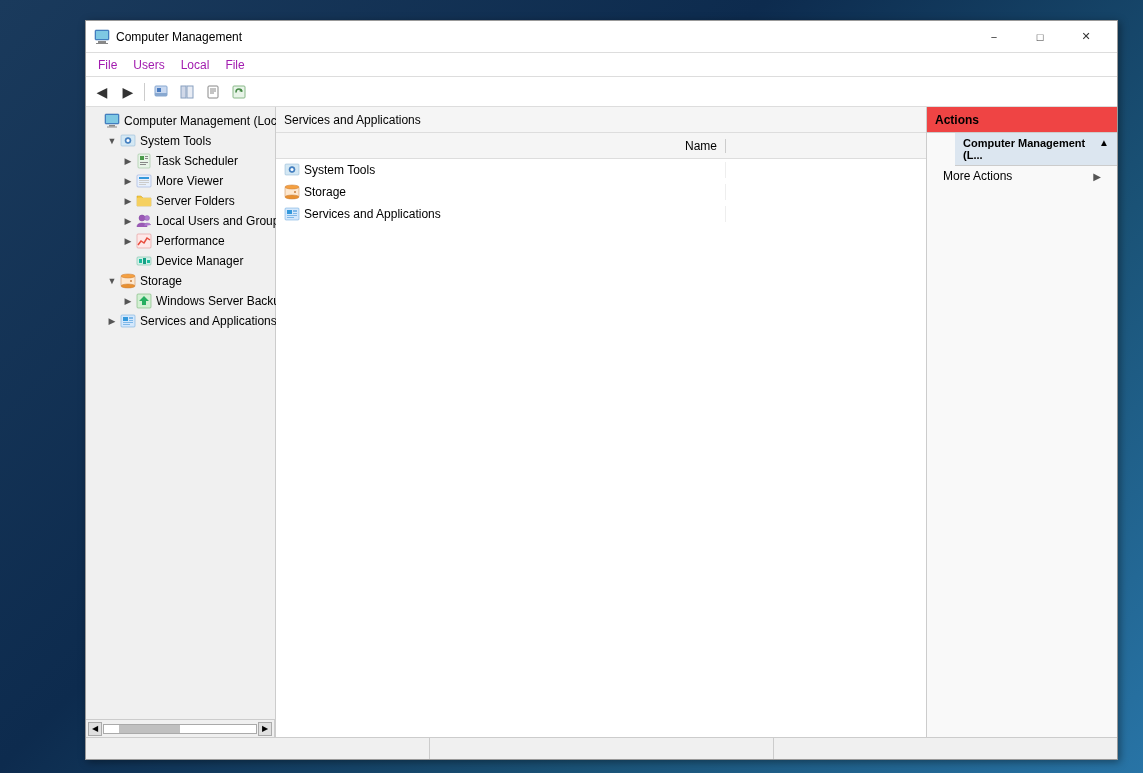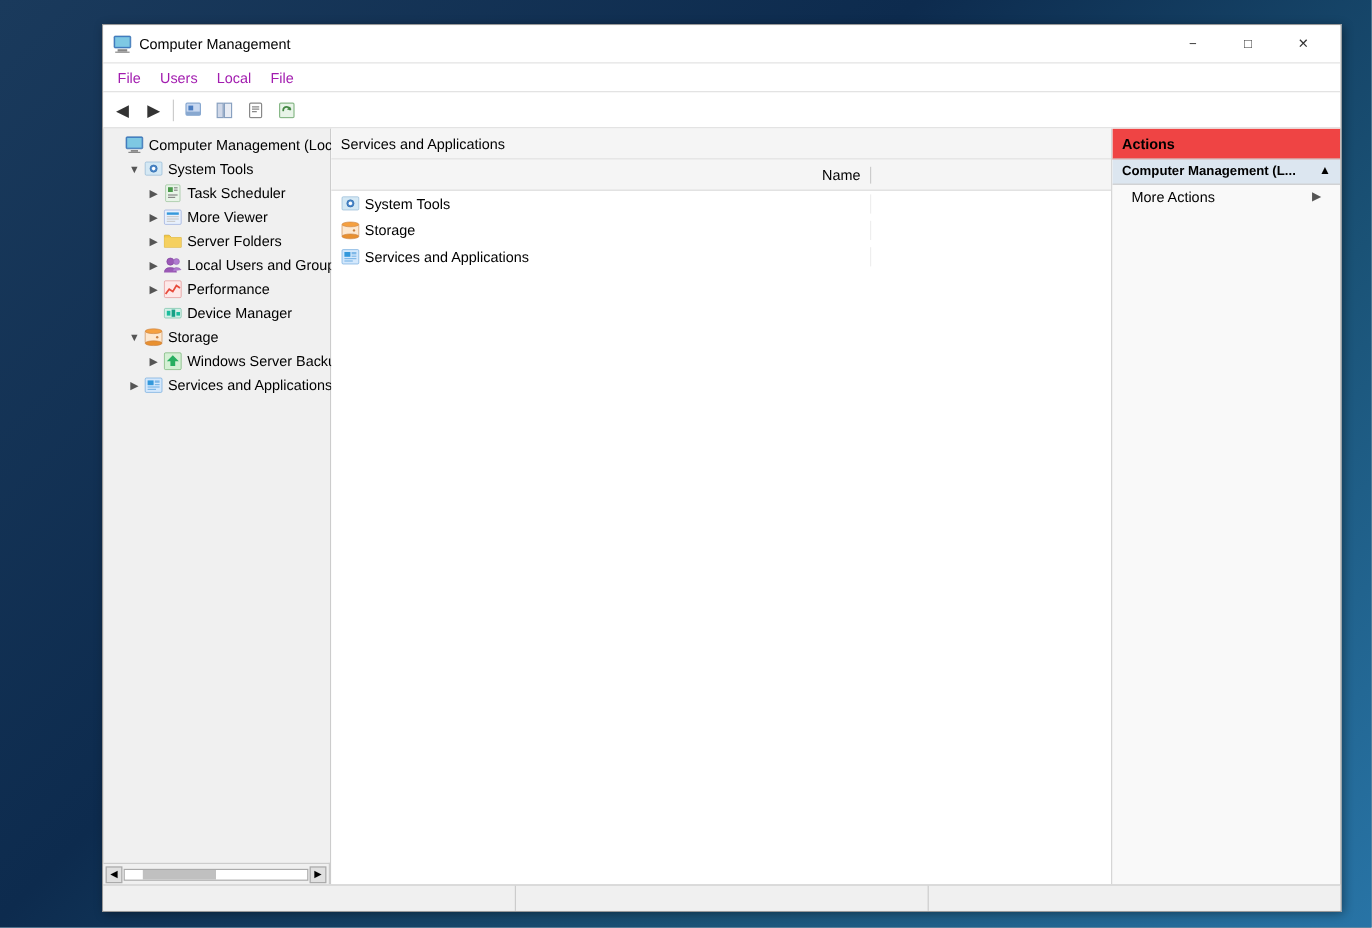--- a/index.html
+++ b/index.html
@@ -255,20 +255,21 @@
     .actions-section-title {
       padding: 4px 8px;
       font-size: 11px;
       font-weight: bold;
       background: #dce6f0;
       border-bottom: 1px solid #ccc;
       display: flex;
       align-items: flex-start;
       justify-content: space-between;
       cursor: pointer;
+      margin-left: 28px;
     }
 
     .actions-item {
       padding: 3px 16px;
       font-size: 12px;
       cursor: pointer;
       display: flex;
       align-items: center;
       gap: 20px;
     }

